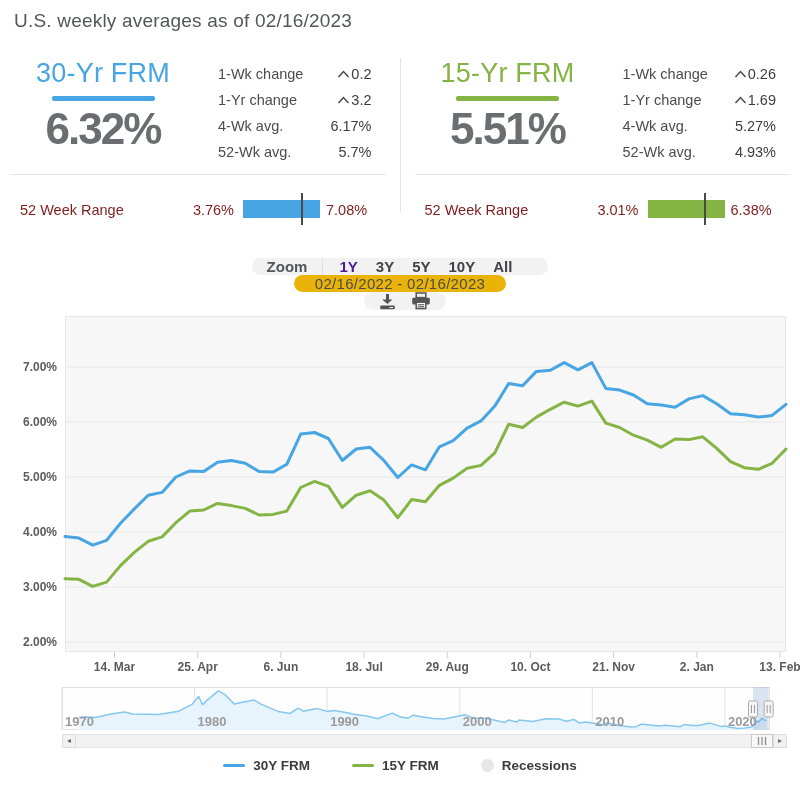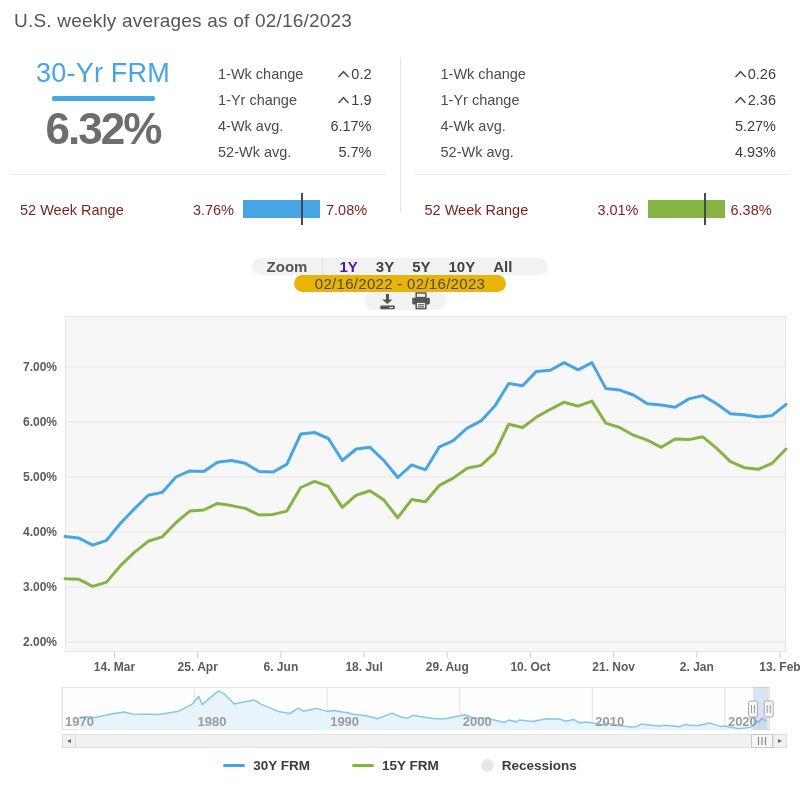--- a/index.html
+++ b/index.html
@@ -87,21 +87,21 @@
                 </svg>
                 <span>0.2</span>
               </span>
           </div>
           <div class="stat-row">
             <span class="stat-label">1-Yr change</span>
             <span class="stat-value">
                 <svg width="13" height="10" viewBox="0 0 13 10">
                   <polyline points="1.5,8 6.5,2.5 11.5,8" fill="none" stroke="#4a4a4a" stroke-width="1.5"></polyline>
                 </svg>
-                <span>1.9</span>
+                <span>3.2</span>
               </span>
           </div>
           <div class="stat-row">
             <span class="stat-label">4-Wk avg.</span>
             <span class="stat-value">6.17%</span>
           </div>
           <div class="stat-row">
             <span class="stat-label">52-Wk avg.</span>
             <span class="stat-value">5.7%</span>
           </div>
@@ -115,37 +115,42 @@
             <span class="range-marker" style="left: calc(77.1% - 1px);"></span>
           </span>
         <span class="range-max">7.08%</span>
       </div>
     </section>
 
     <div class="divider-v"></div>
 
     <section class="card">
       <div class="card-main">
+        <div class="card-left">
+          <div class="card-title" style="color: rgb(132, 180, 67);">15-Yr FRM</div>
+          <div class="rate-underline" style="background: rgb(132, 180, 67);"></div>
+          <div class="big-rate">5.51%</div>
+        </div>
         <div class="stats">
           <div class="stat-row">
             <span class="stat-label">1-Wk change</span>
             <span class="stat-value">
                 <svg width="13" height="10" viewBox="0 0 13 10">
                   <polyline points="1.5,8 6.5,2.5 11.5,8" fill="none" stroke="#4a4a4a" stroke-width="1.5"></polyline>
                 </svg>
                 <span>0.26</span>
               </span>
           </div>
           <div class="stat-row">
             <span class="stat-label">1-Yr change</span>
             <span class="stat-value">
                 <svg width="13" height="10" viewBox="0 0 13 10">
                   <polyline points="1.5,8 6.5,2.5 11.5,8" fill="none" stroke="#4a4a4a" stroke-width="1.5"></polyline>
                 </svg>
-                <span>2.36</span>
+                <span>1.69</span>
               </span>
           </div>
           <div class="stat-row">
             <span class="stat-label">4-Wk avg.</span>
             <span class="stat-value">5.27%</span>
           </div>
           <div class="stat-row">
             <span class="stat-label">52-Wk avg.</span>
             <span class="stat-value">4.93%</span>
           </div>

